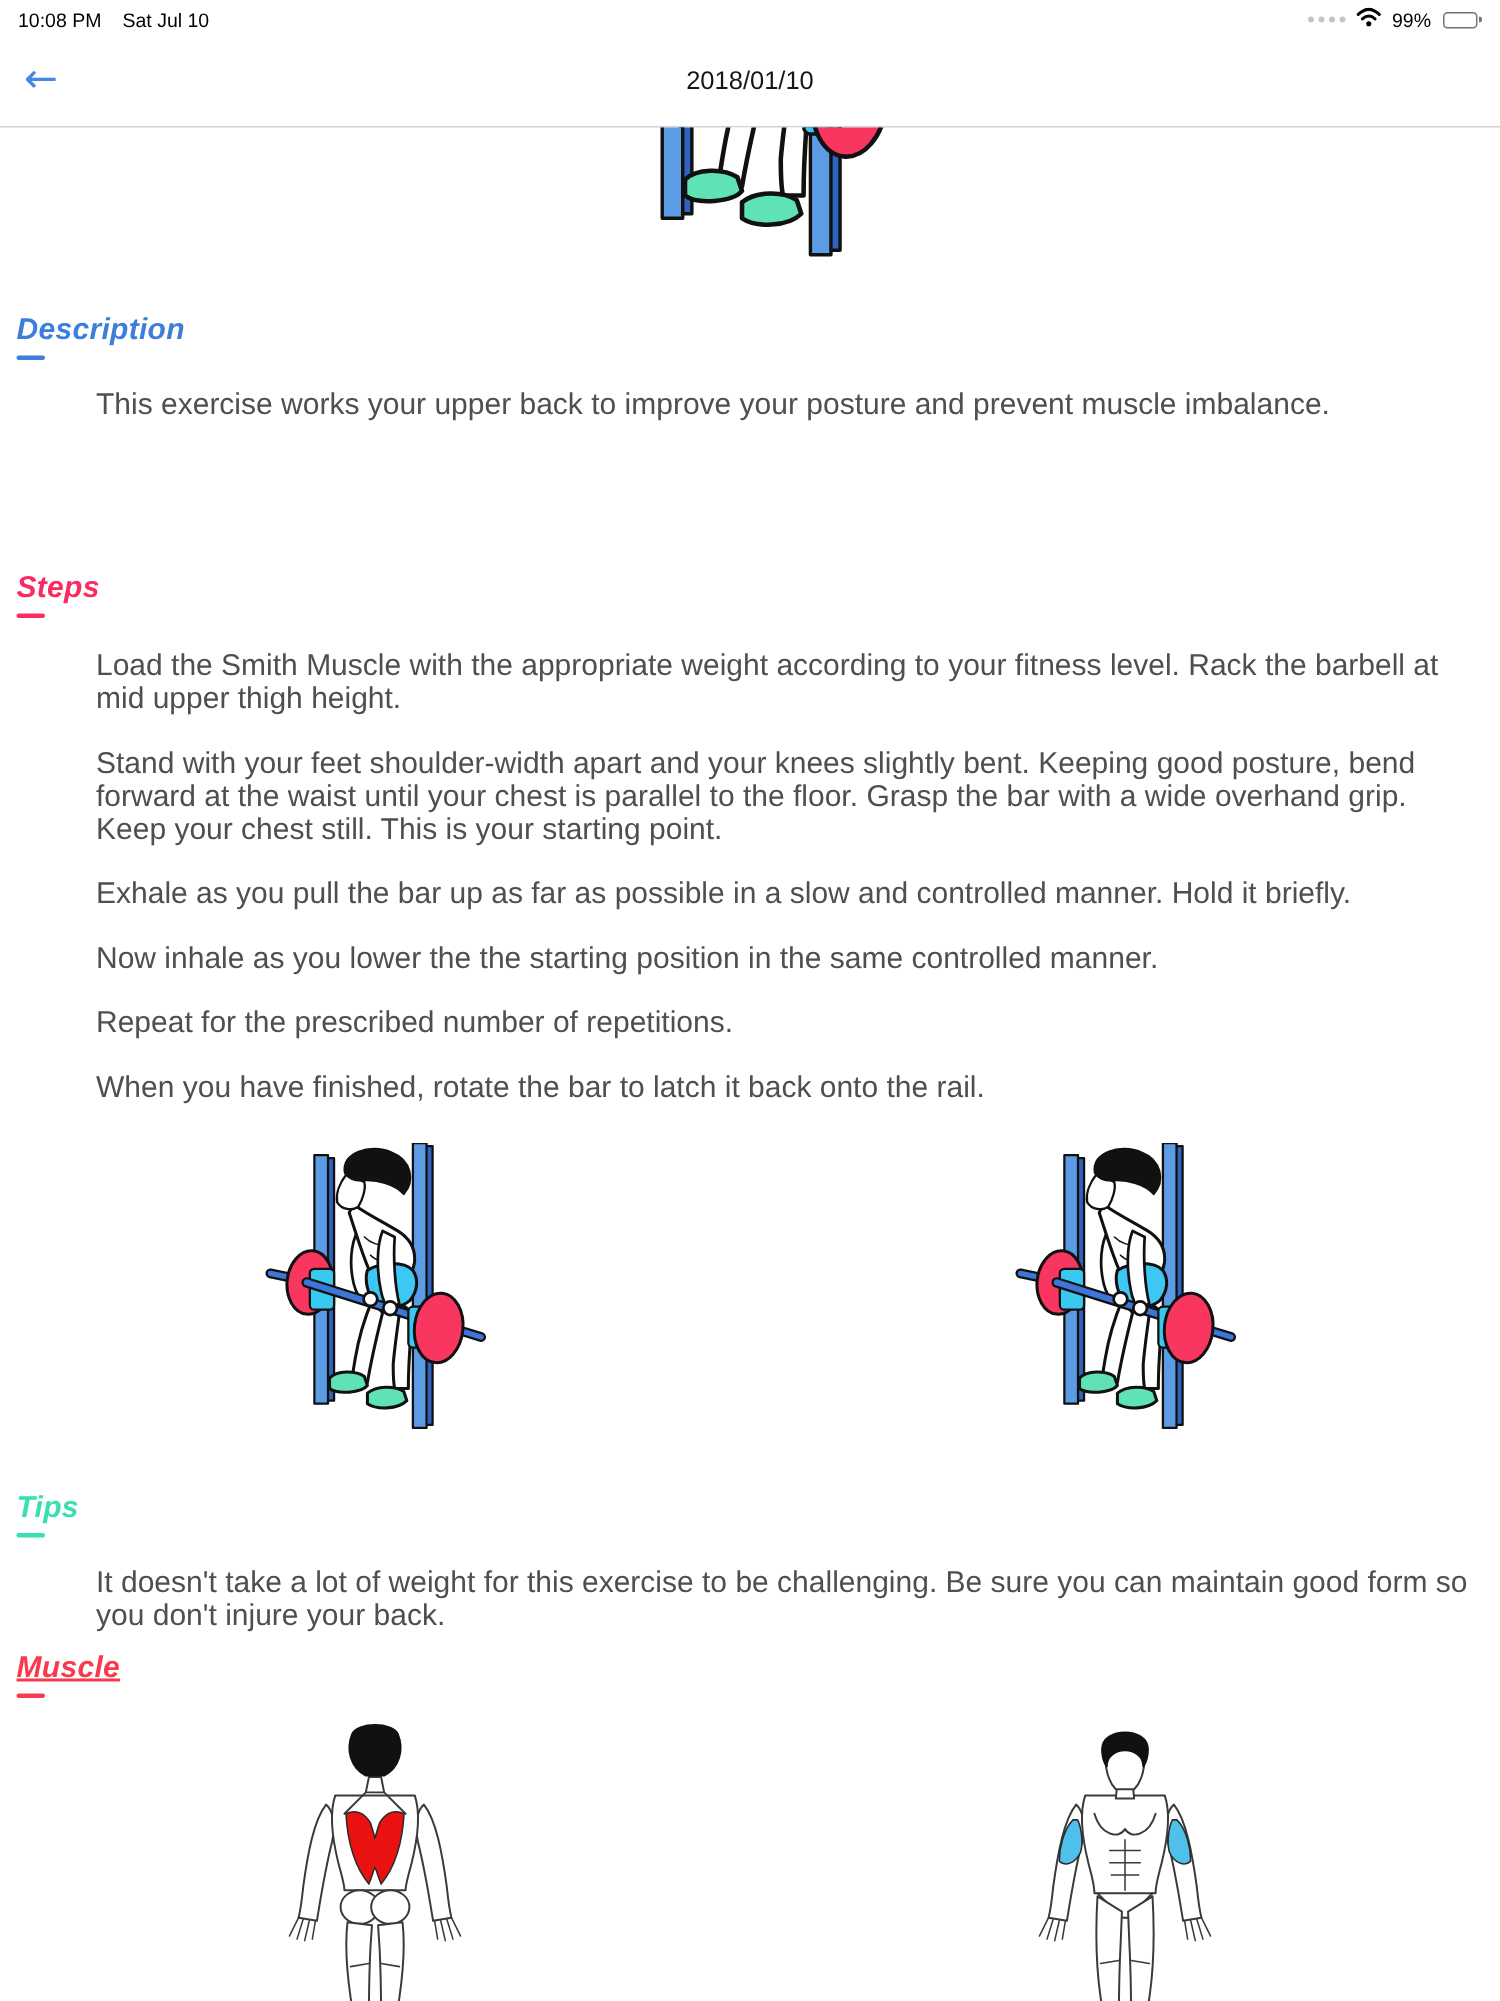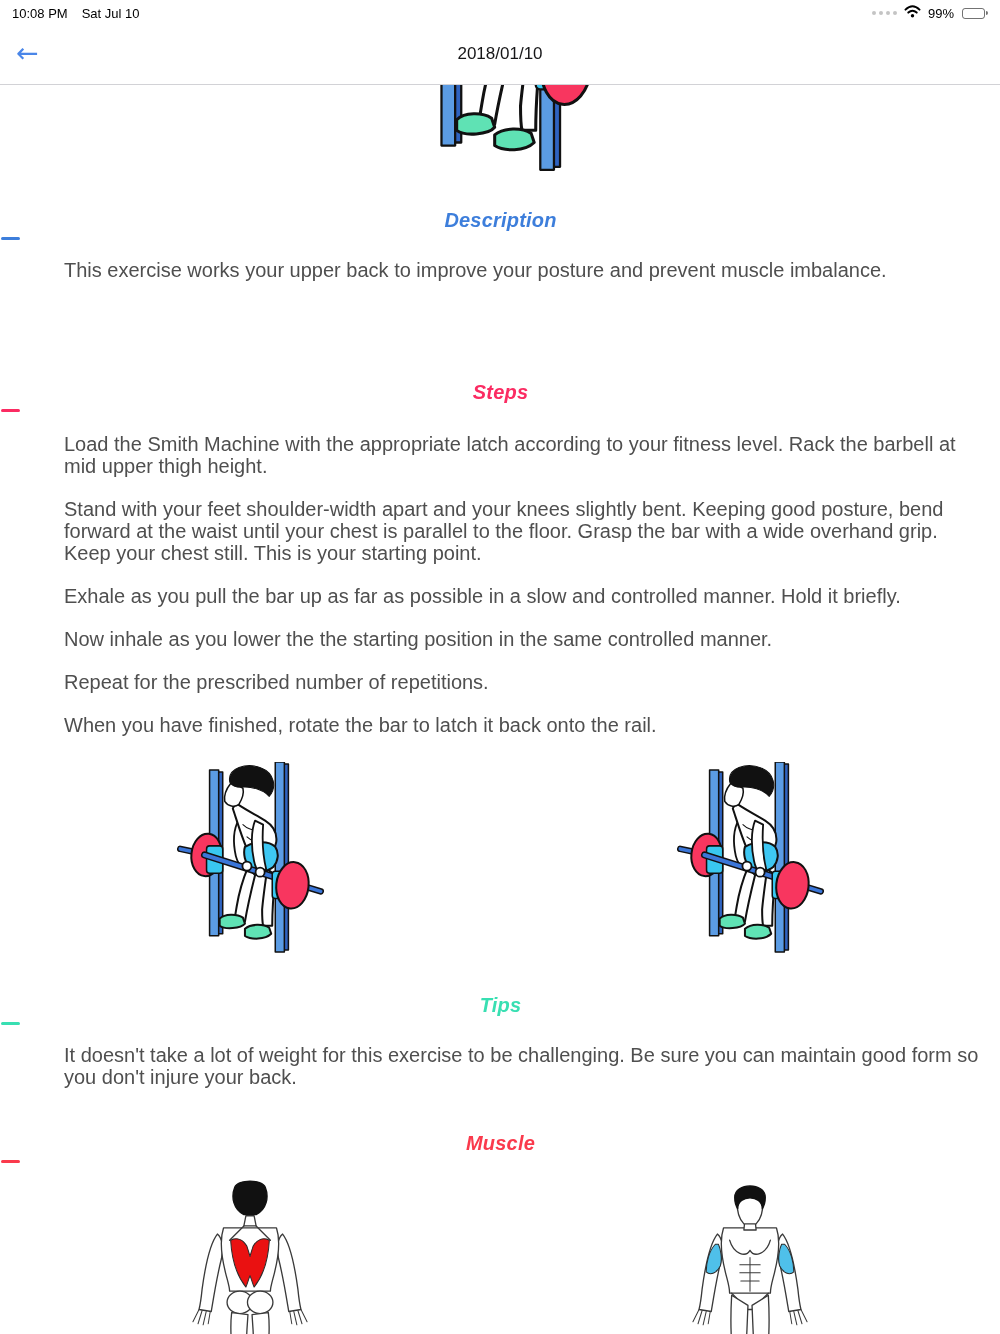--- a/index.html
+++ b/index.html
@@ -25,36 +25,36 @@
   .back-button { position:absolute; left:16px; top:50%; transform:translateY(-54%);
                  font-size:27px; line-height:1; color:#4a86e8; background:none; border:none; cursor:pointer;
                  font-family:"DejaVu Sans", sans-serif; }
   .nav-title { font-size:17px; color:#161618; font-weight:400; }
 
   
   .hero-clip { height:88px; overflow:hidden; position:relative; }
   .hero-clip svg { position:absolute; bottom:0; left:50%; transform:translateX(-49%); }
 
   
-  .heading { font-size:20px; font-style:italic; font-weight:700; padding-left:1px; letter-spacing:.2px;text-align:center; }
+  .heading { font-size:20px; font-style:italic; font-weight:700; padding-left:11px; letter-spacing:.2px; }
   .heading::after { content:""; display:block; width:19px; height:3px; border-radius:2px;
                     background:currentColor; margin-top:5px; }
   .c-blue { color:#3d7edb; }
   .c-pink { color:#fb2b62; }
   .c-teal { color:#38dfb2; }
   .c-red  { color:#fa3a4c; }
   .para { font-size:20px; line-height:22px; padding:0 20px 0 16px; color:#4f4f4f;margin-left:48px; }
 
   .m-desc-h   { margin-top:36px; }
   .m-desc-p   { margin-top:19px; }
   .m-steps-h  { margin-top:100px; }
   .step       { margin-top:21px; }
   .m-tips-h   { margin-top:40px; }
   .m-tips-p   { margin-top:19px; }
-  .m-muscle-h { margin-top:44px; }
+  .m-muscle-h { margin-top:13px;text-decoration:underline; }
 
   .figure-row { display:flex; justify-content:space-around; align-items:flex-end; margin-top:26px; }
   .muscle-row { display:flex; justify-content:space-around; align-items:flex-start; margin-top:14px; }
 </style>
 </head>
 <body>
 
 <div class="status-bar">
   <div class="status-left">
     <span>10:08 PM</span>
@@ -121,21 +121,21 @@
       <line x1="122" y1="121" x2="145" y2="128" stroke="#3b76d8" stroke-width="3.5"></line>
       <ellipse cx="117" cy="122" rx="16" ry="23" fill="#f8365f" stroke="#111" stroke-width="2" transform="rotate(6 117 122)"></ellipse>
     </g>
   </svg>
 </div>
 
 <h2 class="heading c-blue m-desc-h">Description</h2>
 <p class="para m-desc-p">This exercise works your upper back to improve your posture and prevent muscle imbalance.</p>
 
 <h2 class="heading c-pink m-steps-h">Steps</h2>
-<p class="para step">Load the Smith Machine with the appropriate latch according to your fitness level. Rack the barbell at mid upper thigh height.</p>
+<p class="para step">Load the Smith Muscle with the appropriate weight according to your fitness level. Rack the barbell at mid upper thigh height.</p>
 <p class="para step">Stand with your feet shoulder-width apart and your knees slightly bent. Keeping good posture, bend forward at the waist until your chest is parallel to the floor. Grasp the bar with a wide overhand grip. Keep your chest still. This is your starting point.</p>
 <p class="para step">Exhale as you pull the bar up as far as possible in a slow and controlled manner. Hold it briefly.</p>
 <p class="para step">Now inhale as you lower the the starting position in the same controlled manner.</p>
 <p class="para step">Repeat for the prescribed number of repetitions.</p>
 <p class="para step">When you have finished, rotate the bar to latch it back onto the rail.</p>
 
 <div class="figure-row">
   <svg width="152" height="192" viewBox="0 0 150 190">
     <use href="#figRow"></use>
   </svg>

